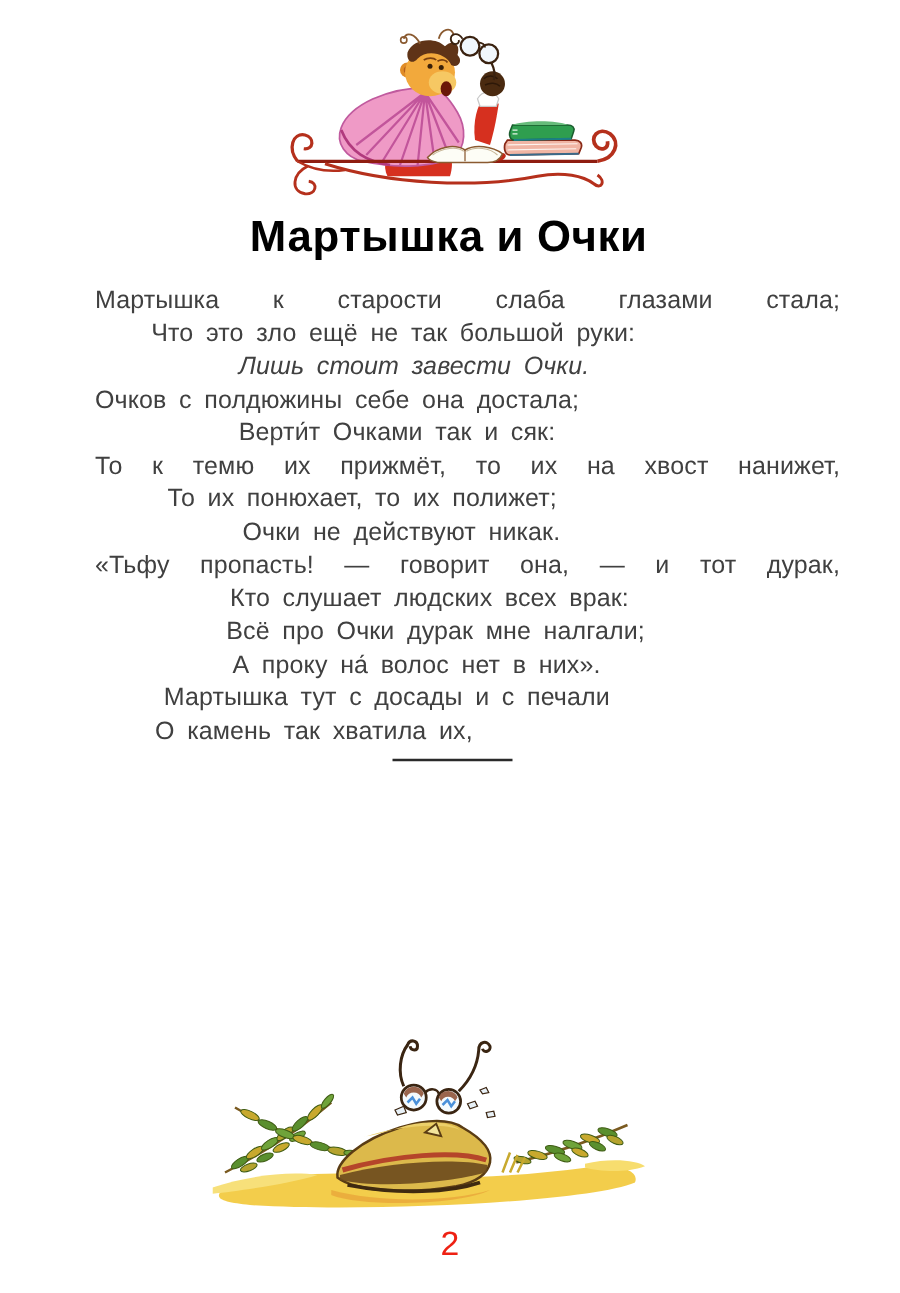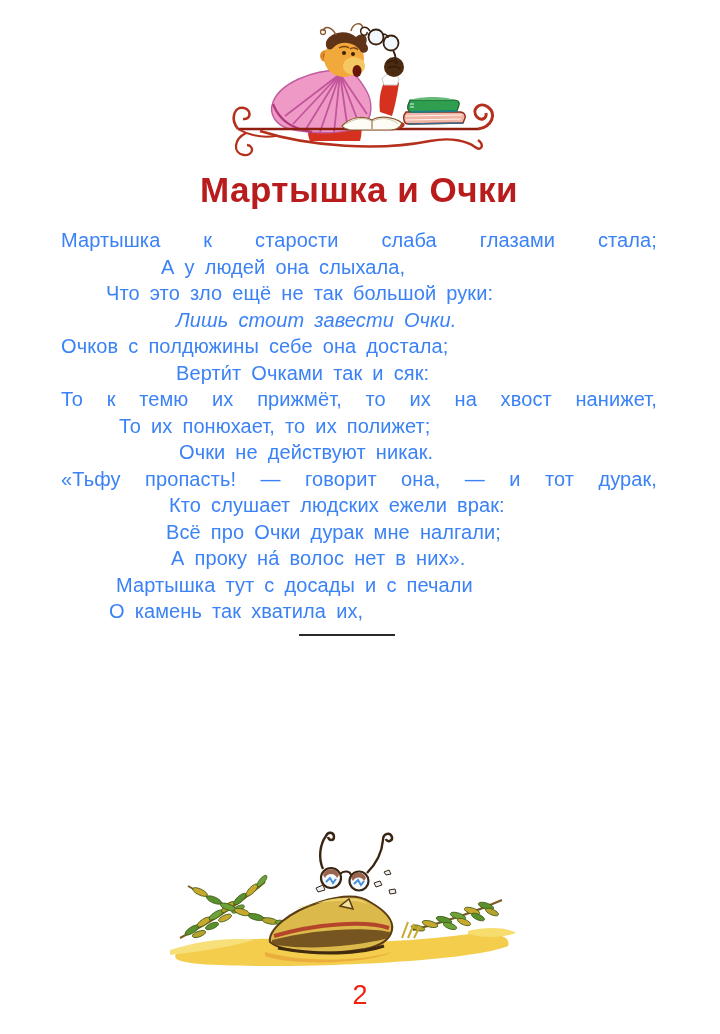--- a/index.html
+++ b/index.html
@@ -6,25 +6,25 @@
   .page {
     position:relative; width:720px; height:1034px; background:#ffffff;
     font-family:"Liberation Sans", sans-serif; overflow:hidden;
   }
   .illus { position:absolute; }
   .illus-top { left:230px; top:22px; }
   .illus-bottom { left:170px; top:822px; }
   .page-title {
     position:absolute; top:170px; left:0; width:718px;
     text-align:center; font-size:35px; font-weight:bold;
-    color:#b91c1c; letter-spacing:0.5px; margin:0;
+    color:#000000; letter-spacing:0.5px; margin:0;
   }
   .poem {
-    position:absolute; top:227px; left:61px; width:596px;
-    font-size:20px; line-height:26.5px; color:#3b82f6;
+    position:absolute; top:227px; left:76px; width:596px;
+    font-size:20px; line-height:26.5px; color:#404040;
     word-spacing:0.22em; letter-spacing:0.1px;
   }
   .poem-line { white-space:nowrap; }
   .poem-line.fill {
     white-space:normal; text-align:justify; text-align-last:justify;
     overflow:hidden; max-height:26.5px;
   }
   .divider {
     border:0; border-top:2px solid #2a2a2a; width:96px;
     margin:9px 0 13px 238px; height:0;
@@ -108,30 +108,29 @@
       <path d="M181,90 L227,89" stroke="#1b7f86" stroke-width="1.8"></path>
       <path d="M180,82 L184,82 M180,85 L184,85" stroke="#e8f5e8" stroke-width="1"></path>
     </g>
   </svg>
 
   <h1 class="page-title">Мартышка и Очки</h1>
 
   <div class="poem">
     <div id="stanza1">
         <div class="poem-line fill" style="margin-left: 0px;">Мартышка к старости слаба глазами стала;</div>
-        <div class="poem-line" style="margin-left: 100px;">А у людей она слыхала,</div>
         <div class="poem-line" style="margin-left: 45px;">Что это зло ещё не так большой руки:</div>
         <div class="poem-line" style="margin-left: 115px; font-style: italic;">Лишь стоит завести Очки.</div>
         <div class="poem-line" style="margin-left: 0px;">Очков с полдюжины себе она достала;</div>
         <div class="poem-line" style="margin-left: 115px;">Верти́т Очками так и сяк:</div>
         <div class="poem-line fill" style="margin-left: 0px;">То к темю их прижмёт, то их на хвост нанижет,</div>
         <div class="poem-line" style="margin-left: 58px;">То их понюхает, то их полижет;</div>
         <div class="poem-line" style="margin-left: 118px;">Очки не действуют никак.</div>
         <div class="poem-line fill" style="margin-left: 0px;">«Тьфу пропасть! — говорит она, — и тот дурак,</div>
-        <div class="poem-line" style="margin-left: 108px;">Кто слушает людских ежели врак:</div>
+        <div class="poem-line" style="margin-left: 108px;">Кто слушает людских всех врак:</div>
         <div class="poem-line" style="margin-left: 105px;">Всё про Очки дурак мне налгали;</div>
         <div class="poem-line" style="margin-left: 110px;">А проку на́ волос нет в них».</div>
         <div class="poem-line" style="margin-left: 55px;">Мартышка тут с досады и с печали</div>
         <div class="poem-line" style="margin-left: 48px;">О камень так хватила их,</div>
       </div>
     <hr class="divider">
   </div>
 
   <svg class="illus illus-bottom" width="348" height="164" viewBox="0 0 348 164" role="img" aria-label="broken-spectacles-flying-over-stone-with-ferns">
 

